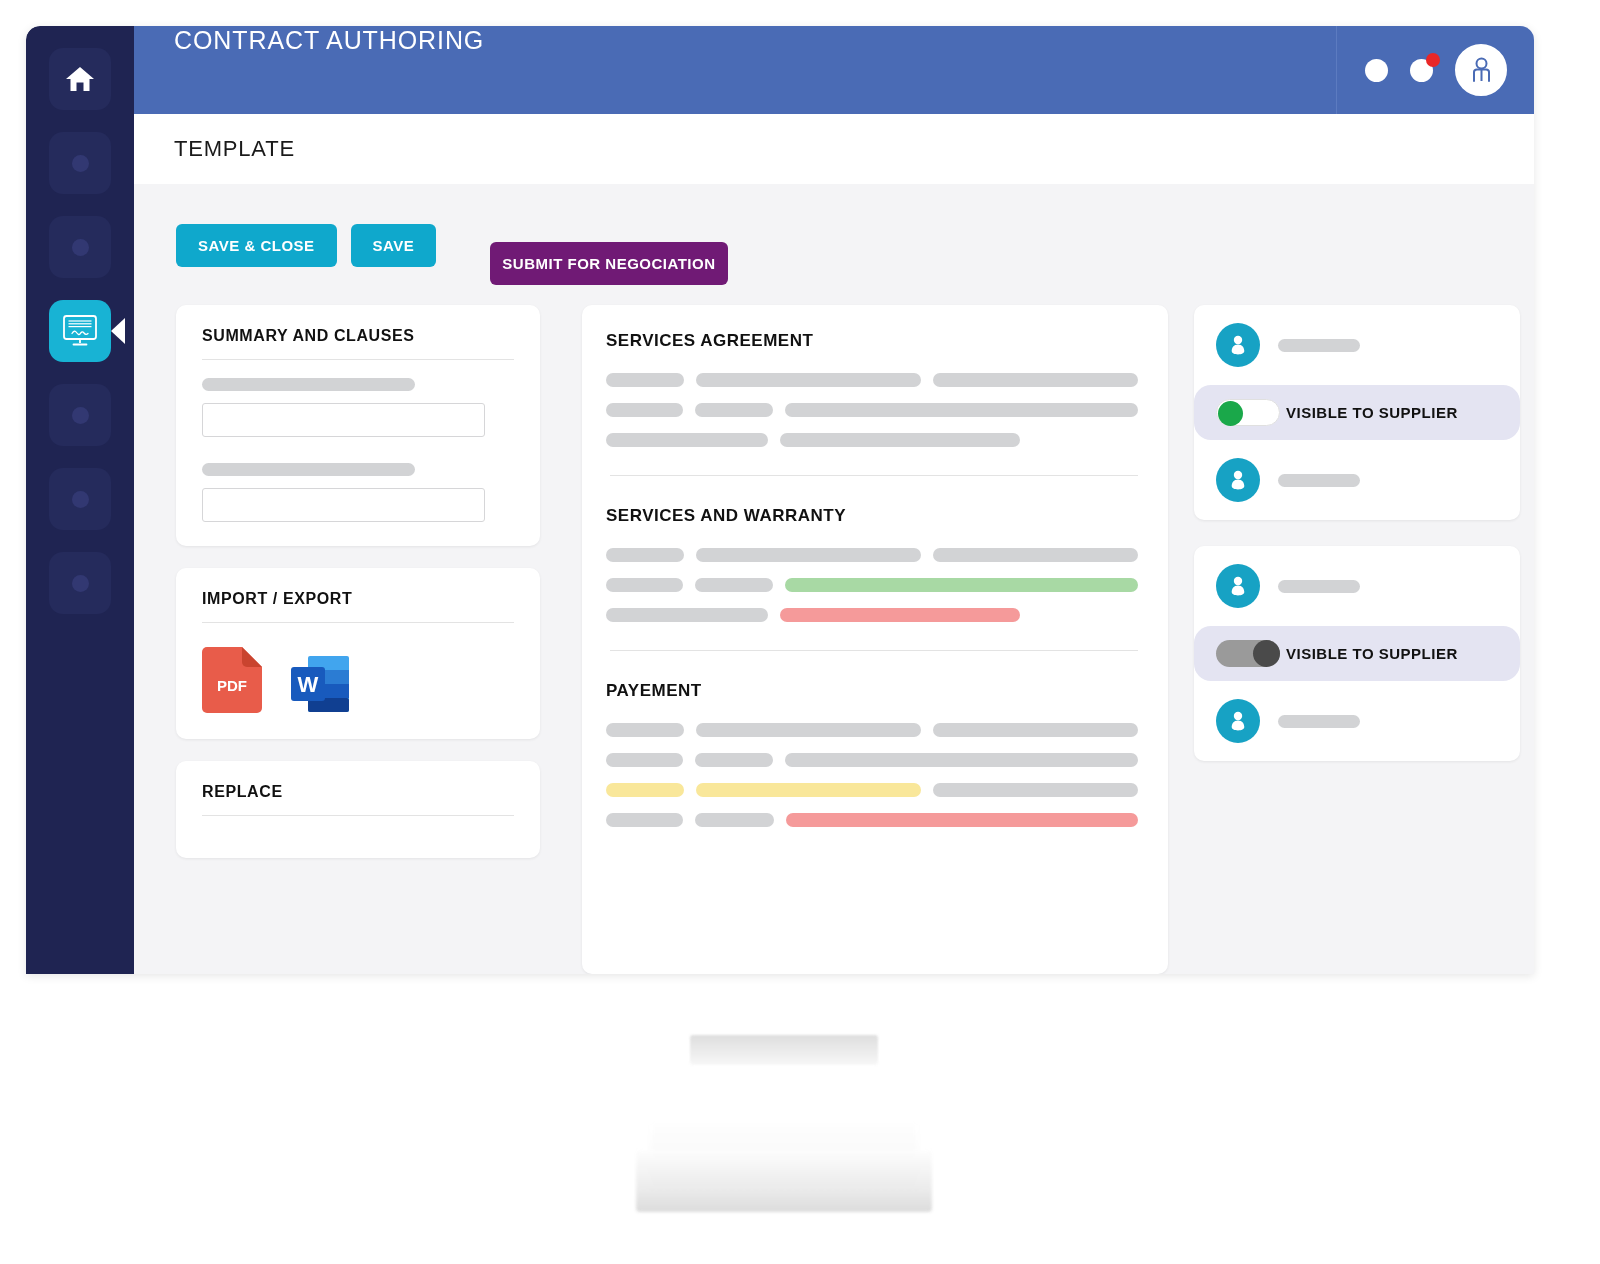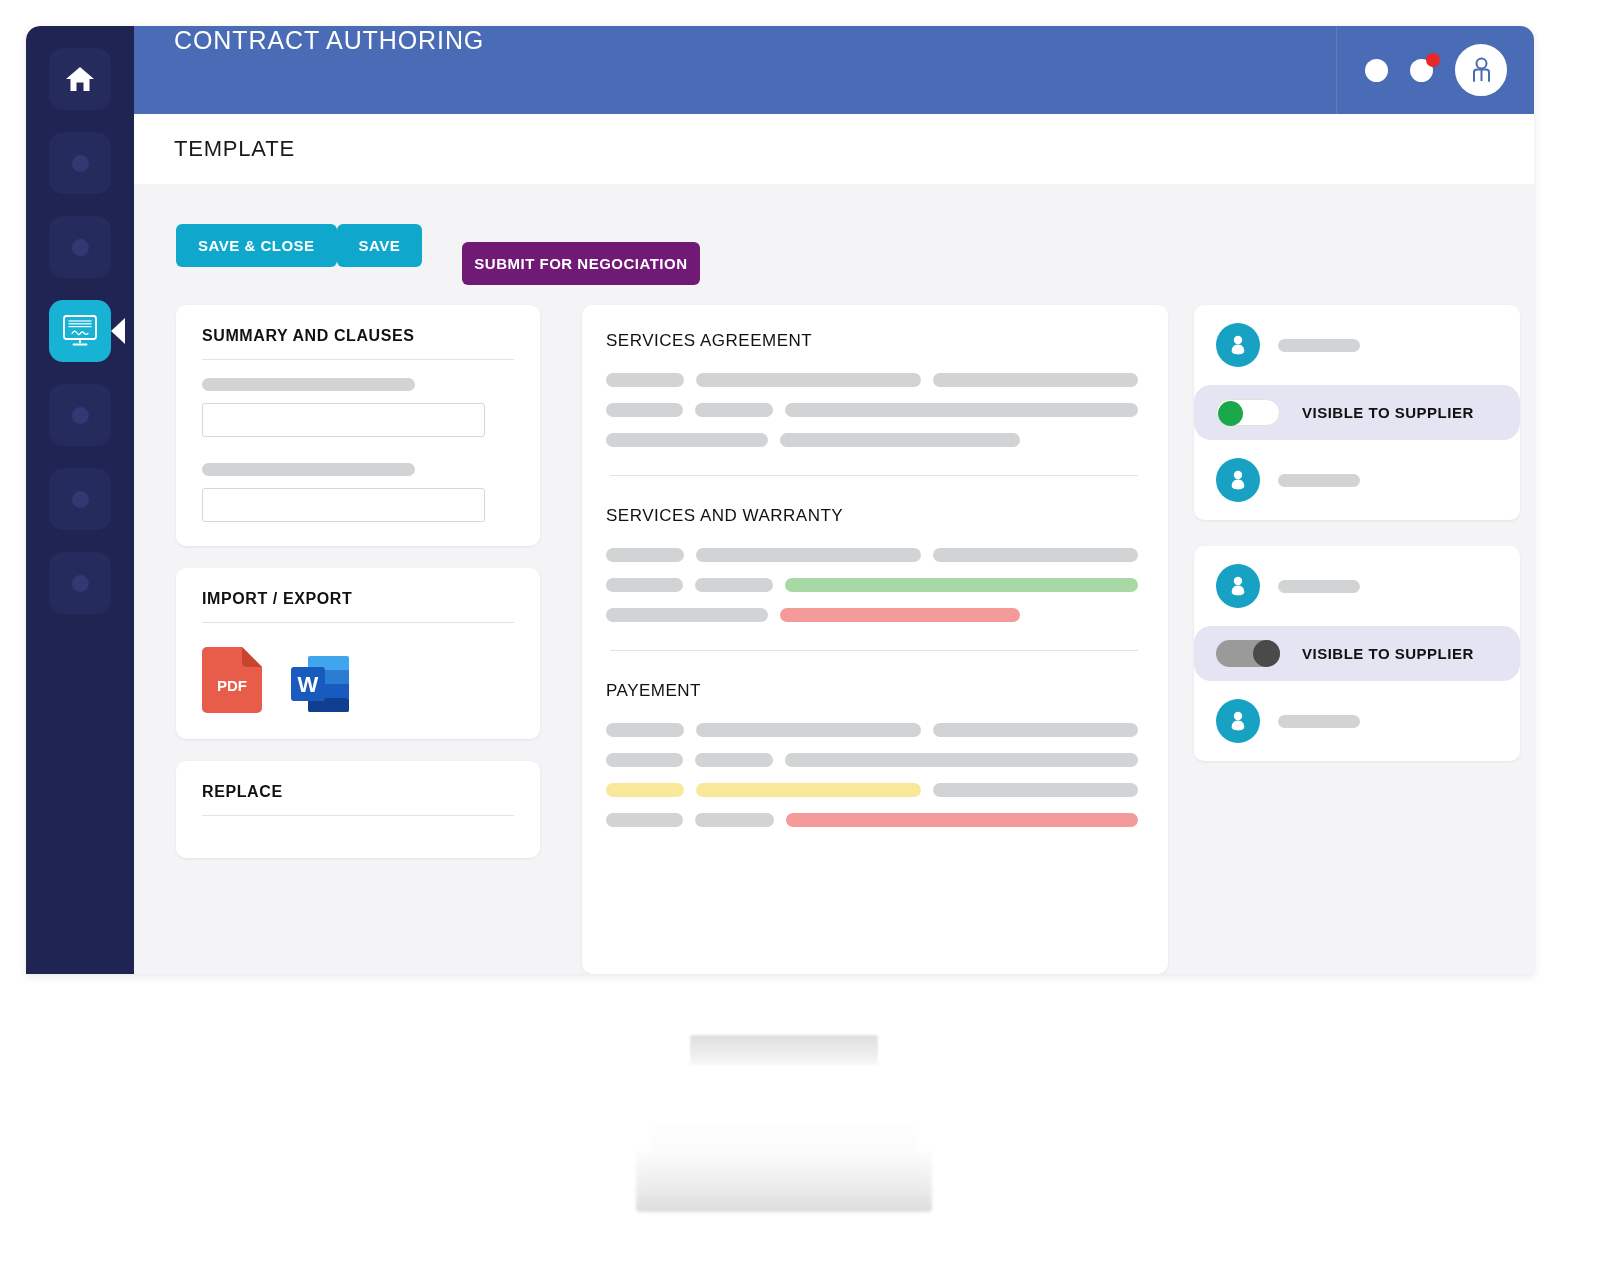--- a/index.html
+++ b/index.html
@@ -119,21 +119,21 @@
   }
   .pagehead-title { font-size: 22px; letter-spacing: .8px; color: #1a1a1a; font-weight: 400; }
 
   .body {
     flex: 1; background: #f4f4f6; min-height: 0;
     display: flex; flex-direction: column;
   }
 
   .actionbar {
     padding: 22px 0 20px 42px;
-    display: flex; align-items: center; 
+    display: flex; align-items: center; gap: 14px;
   }
   .btn {
     border: none; border-radius: 6px; color: #ffffff;
     font-family: "Liberation Sans", sans-serif;
     font-size: 15px; font-weight: bold; letter-spacing: .5px;
     padding: 13px 22px; cursor: pointer;
   }
   .btn-teal { background: #0fa8cc; }
   .btn-green { background: #701a75; margin-left: 40px; padding: 13px 12px; margin-top: 36px; }
 
@@ -170,21 +170,21 @@
 
   
   .doccard {
     background: #ffffff;
     border-radius: 10px;
     box-shadow: 0 1px 3px rgba(0,0,0,.07);
     padding: 26px 30px 30px 24px;
     height: 100%;
   }
   .sec-title {
-    font-size: 17px; font-weight: normal; letter-spacing: .5px; color: #111;
+    font-size: 17px; font-weight: bold; letter-spacing: .5px; color: #111;
     margin-bottom: 22px;
   }
   .line { display: flex; gap: 12px; margin-bottom: 16px; }
   .bar { height: 14px; border-radius: 8px; background: #d2d3d5; }
   .bar.green { background: #a8d9a4; }
   .bar.red   { background: #f59a9a; }
   .bar.yellow{ background: #f9e79a; }
   .sec-rule { height: 1px; background: #e3e3e3; margin: 28px 0 30px 4px; }
 
   
@@ -202,21 +202,21 @@
     display: flex; align-items: center; gap: 18px;
     padding: 18px 22px;
   }
   .p-avatar {
     width: 44px; height: 44px; border-radius: 50%;
     background: #17a2c4; flex: 0 0 44px;
     display: flex; align-items: center; justify-content: center;
   }
   .p-name { height: 13px; width: 82px; border-radius: 7px; background: #d2d3d5; }
   .toggle-row {
-    display: flex; align-items: center; gap: 22px;
+    display: flex; align-items: center; gap: 6px;
     background: #e4e4f2; padding: 14px 22px; border-radius: 17px;
   }
   .switch {
     width: 64px; height: 27px; border-radius: 14px;
     position: relative; flex: 0 0 64px;
   }
   .switch.on { background: #ffffff; border: 1px solid #e0e0e0; }
   .switch.on .knob {
     position: absolute; left: 1px; top: 1px;
     width: 25px; height: 25px; border-radius: 50%; background: #1aa84a;

